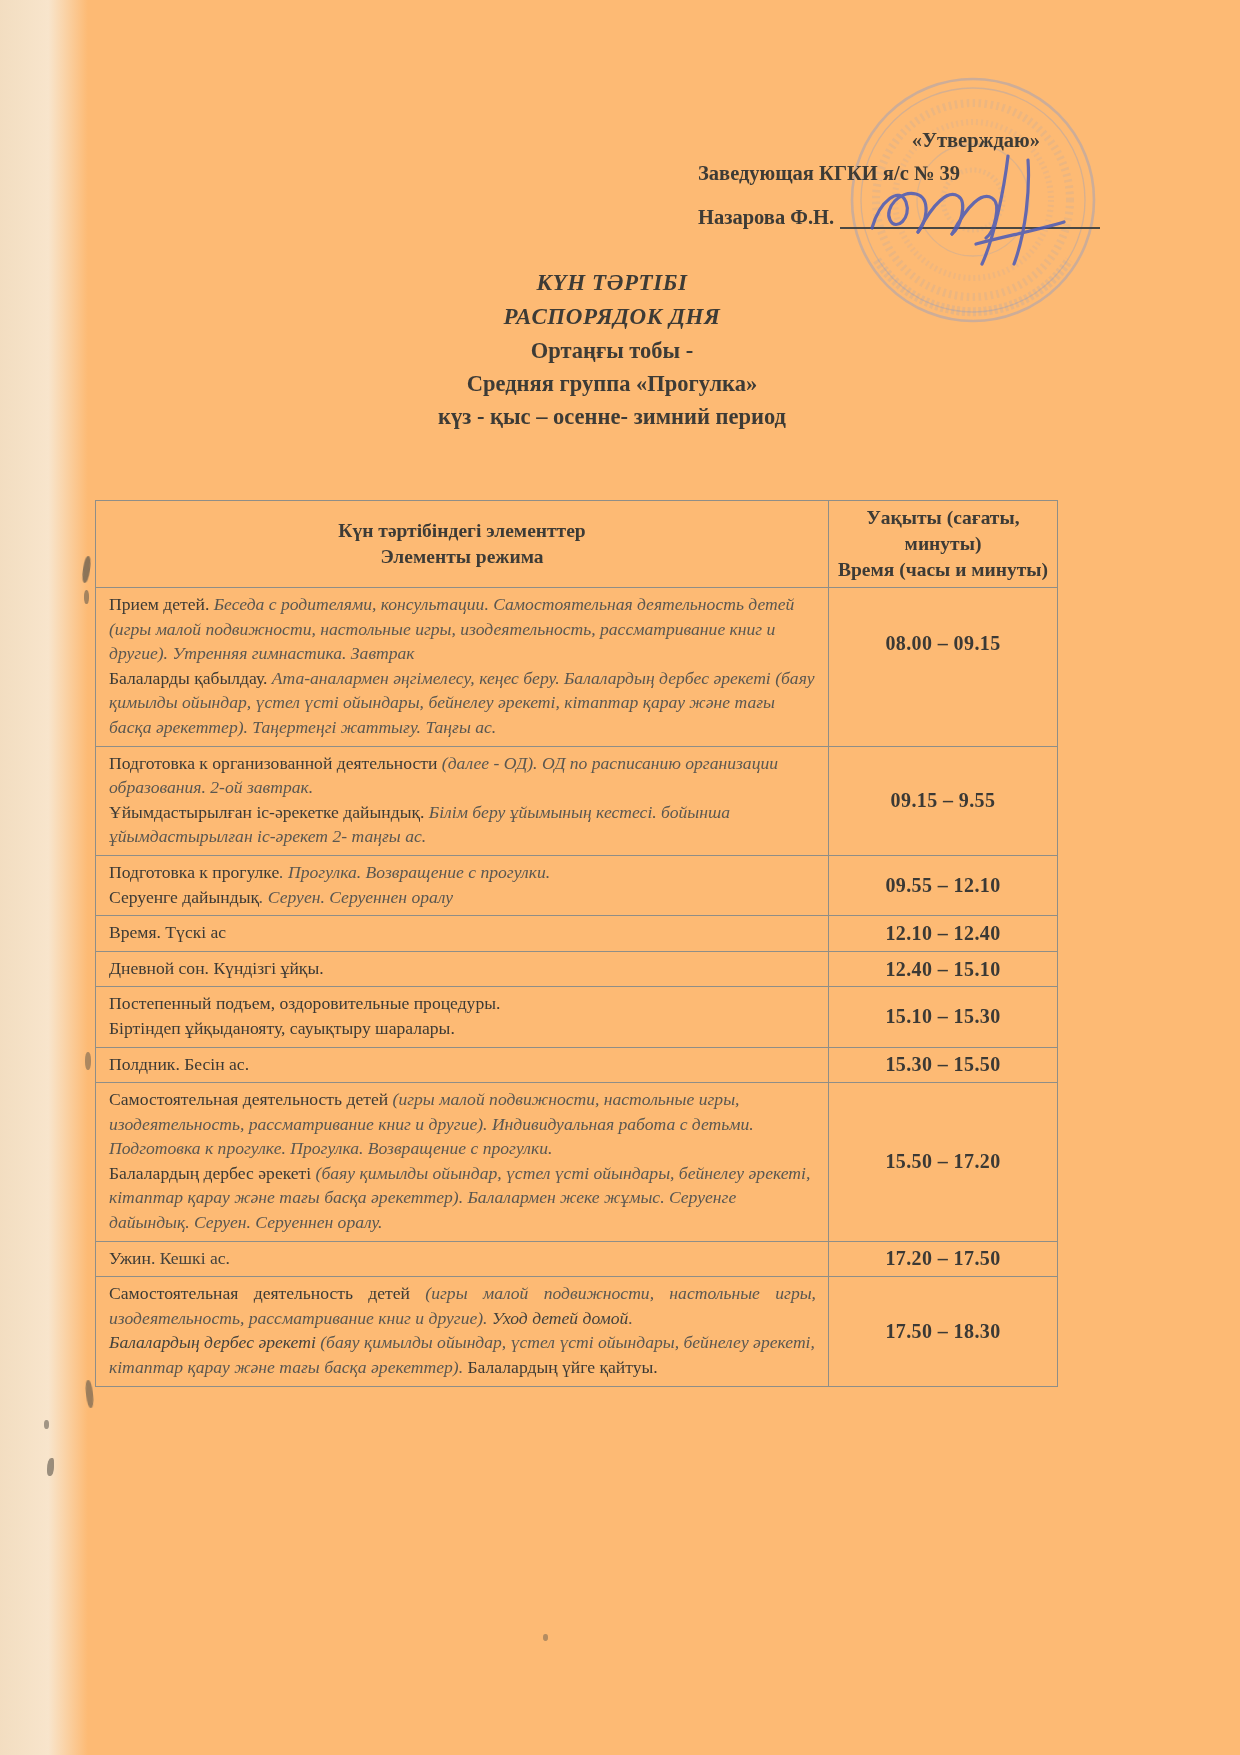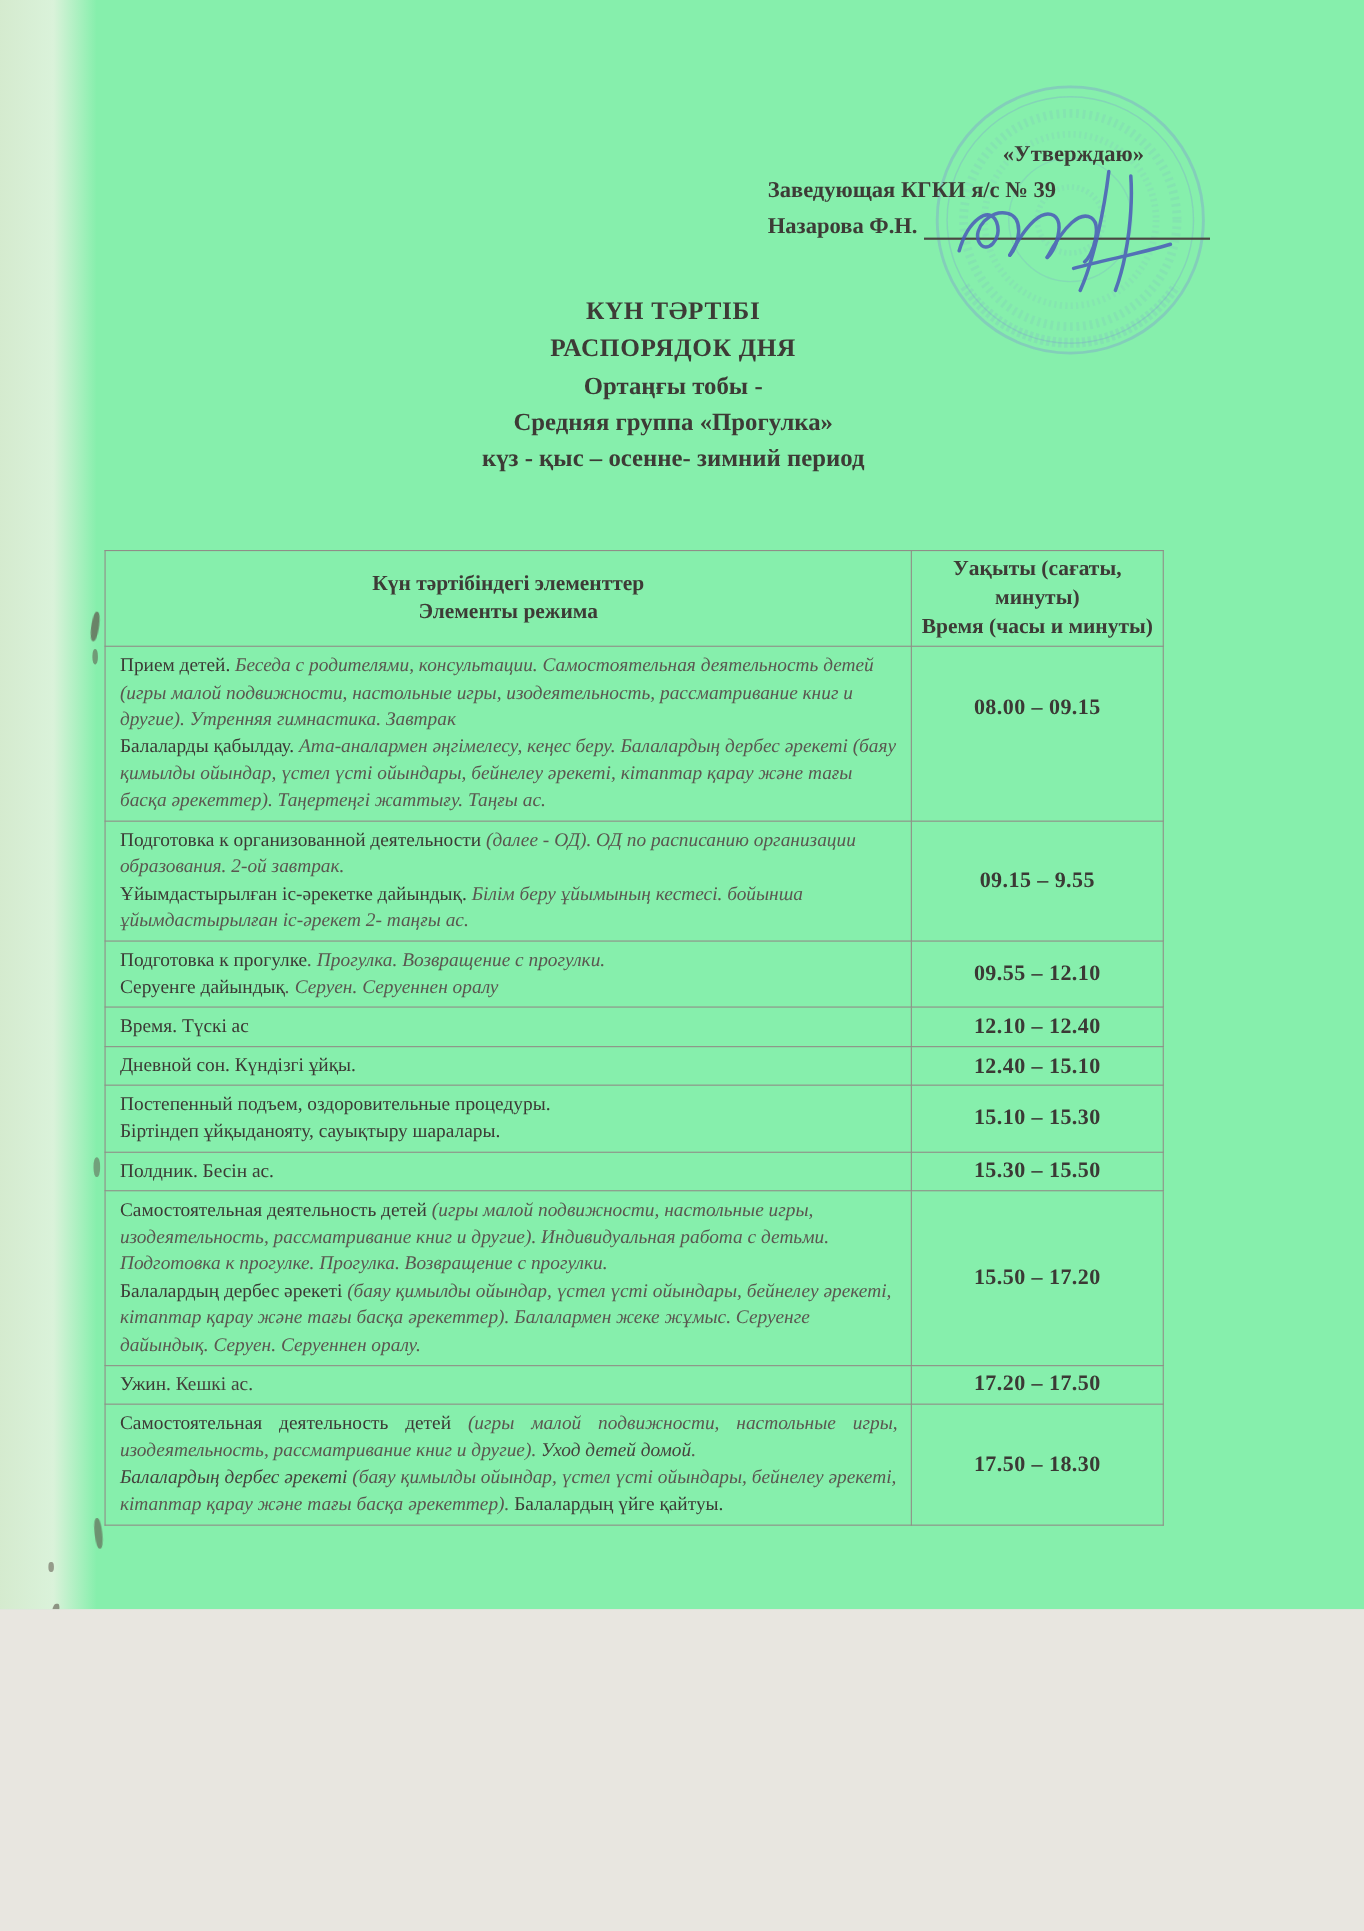--- a/index.html
+++ b/index.html
@@ -1,40 +1,40 @@
 <!DOCTYPE html>
 <html><head>
 <meta charset="utf-8">
 <style>
   html,body{margin:0;padding:0;background:#e8e6e0;}
   .page{
-    position:relative;width:1240px;height:1463px;margin:0 auto;
-    background:#86efac;overflow:hidden;
+    position:relative;width:1240px;height:1755px;margin:0 auto;
+    background:#fdba74;overflow:hidden;
     font-family:"Liberation Serif","DejaVu Serif",serif;color:#403e39;
   }
   .left-strip{
     position:absolute;left:0;top:0;width:88px;height:100%;
     background:linear-gradient(90deg,#efe9da 0%,#f6f3e9 55%,rgba(251,250,246,0) 100%);
     opacity:.75;
   }
   
   .approval{
     position:absolute;left:698px;top:124px;width:402px;z-index:3;
     font-weight:bold;font-size:20.5px;line-height:33px;color:#3d3b36;
   }
   .ap-r{text-align:right;padding-right:60px;}
-  .ap-name{display:flex;align-items:flex-end;}
+  .ap-name{display:flex;align-items:flex-end;margin-top:11px;}
   .sig-underline{flex:1;border-bottom:2px solid #4a4843;margin:0 0 5px 6px;min-width:120px;}
   
   .stamp{position:absolute;left:843px;top:70px;width:260px;height:260px;z-index:1;}
   
   .signature{position:absolute;left:856px;top:140px;width:250px;height:138px;z-index:4;pointer-events:none;}
   
   .title-block{position:absolute;left:0;top:266px;width:1224px;text-align:center;z-index:2;color:#3d3b36;}
-  .t-it{font-size:23px;font-weight:bold;line-height:34px;letter-spacing:.6px;}
+  .t-it{font-size:23px;font-weight:bold;font-style:italic;line-height:34px;letter-spacing:.6px;}
   .t-b{font-size:22.5px;font-weight:bold;line-height:33px;}
   
   .schedule-table{
     position:absolute;left:95px;top:500px;width:962px;z-index:2;
     border-collapse:collapse;table-layout:fixed;background:transparent;
   }
   .schedule-table col.c1{width:733px;}
   .schedule-table col.c2{width:229px;}
   .schedule-table th,.schedule-table td{border:1.5px solid #8f8e87;}
   .schedule-table th{

